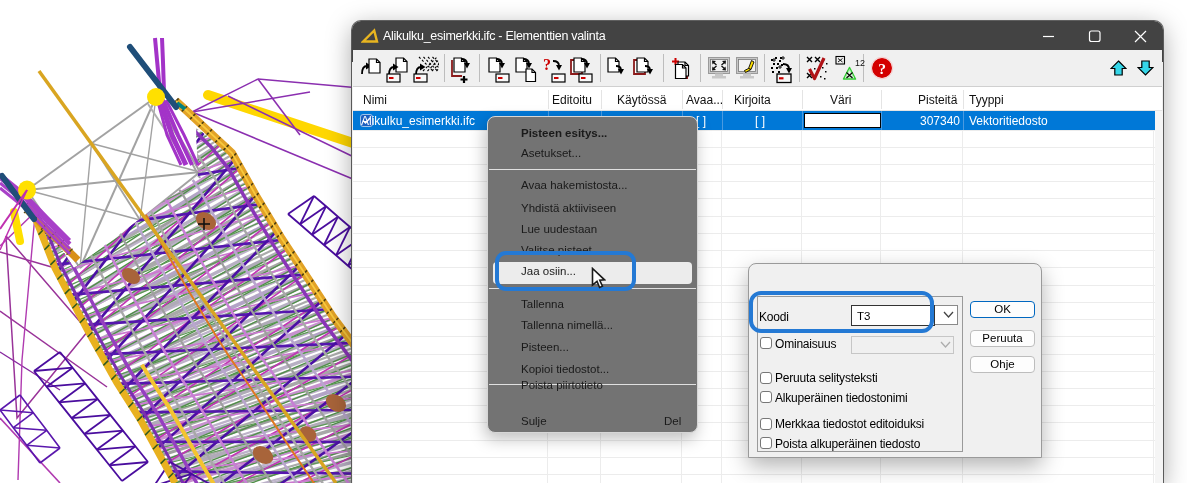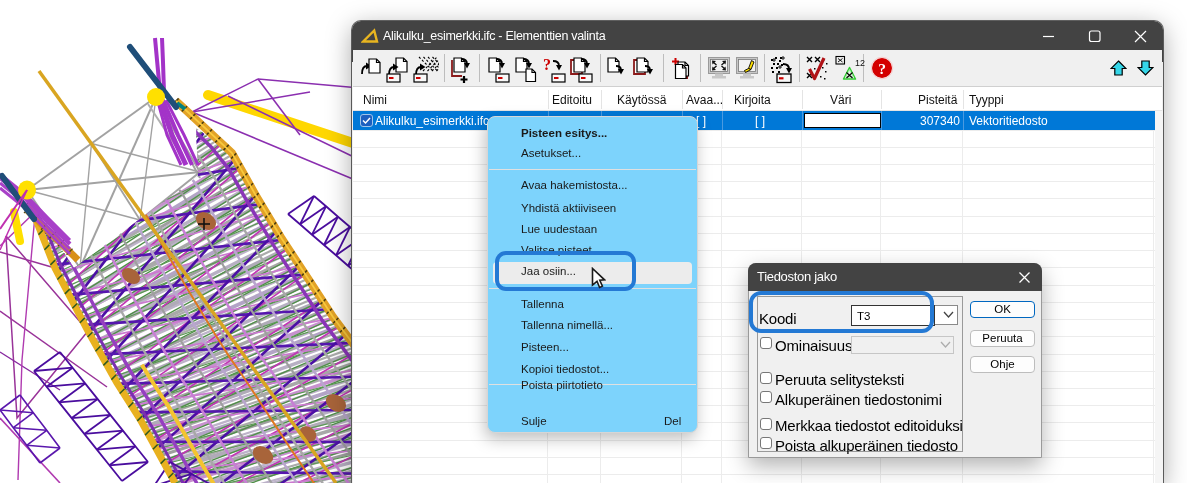--- a/index.html
+++ b/index.html
@@ -15,30 +15,30 @@
 .ticon{position:absolute;top:5px}
 #hdr{position:absolute;left:1px;top:65px;width:809px;height:25px;background:#fff;border-top:1px solid #d0d0d0;border-bottom:1px solid #e4e4e4;font-size:12px;color:#111}
 .hcell{position:absolute;top:6px;white-space:nowrap}
 .hsep{position:absolute;top:3px;width:1px;height:19px;background:#e4e4e4}
 #grid{position:absolute;left:1px;top:90px;width:802px;height:372px;background:#fff}
 .vline{position:absolute;top:0;width:1px;height:100%;background:#ececec}
 #selrow{position:absolute;left:1px;top:90px;width:802px;height:18.5px;background:#0078d7;color:#fff;font-size:12px}
 #redge{position:absolute;right:0;top:90px;width:8px;height:372px;background:#f5f5f5}
 #rowseps{position:absolute;left:1px;top:90px;width:802px;height:18.5px}
 .rsep{position:absolute;top:0;width:1px;height:100%;background:#4a9ae0}
-#menu{position:absolute;left:487px;top:116px;width:211px;height:317px;background:#7dd3fc;border:1px solid #d6d6d6;
+#menu{position:absolute;left:487px;top:116px;width:211px;height:317px;background:#737373;border:1px solid #d6d6d6;
  border-radius:8px;box-shadow:-2px 6px 16px rgba(0,0,0,.25);font-size:11.5px;color:#1a1a1a}
 .mi{position:absolute;left:33px;white-space:nowrap}
 .msep{position:absolute;left:1px;right:1px;height:1px;background:#e0e0e0}
 #mhov{position:absolute;left:5px;right:5px;height:22px;background:#ececec;border-radius:4px}
 .ann{position:absolute;border:4px solid #2479d4;border-radius:11px}
 #dlg{position:absolute;left:748px;top:263px;width:294px;height:195px;background:#f0f0f0;border:1px solid #9a9a9a;
  box-shadow:0 8px 22px rgba(0,0,0,.3);border-radius:8px 8px 0 0}
 #dtitle{position:absolute;left:-1px;top:-1px;right:-1px;height:28px;background:#434343;border-radius:8px 8px 0 0;color:#fff}
-#dlg .lbl{position:absolute;font-size:15px;letter-spacing:-.2px;color:#000;white-space:nowrap}
+#dlg .lbl{position:absolute;font-size:12px;letter-spacing:-.2px;color:#000;white-space:nowrap}
 .cb{position:absolute;width:12px;height:12px;border:1.4px solid #777;border-radius:3px;background:#fff}
 .btn{position:absolute;left:221px;width:65px;height:17px;background:#fdfdfd;border:1px solid #bdbdbd;border-radius:4px;
  font-size:11.5px;color:#000;text-align:center;line-height:14.5px}
 </style></head><body>
 <div id="stage">
 <svg width="370" height="483" viewBox="0 0 370 483" style="position:absolute;left:0;top:0">
 <defs>
         <clipPath id="meshq">
           <polygon points="196,128 232,153 255,194 282,239 309,280 333,317 360,353 480,483 172,483 138,419 115,383 86,331 53,268 27,196 74,268 198,176"></polygon>
         </clipPath>
@@ -676,21 +676,21 @@
           <div style="position:absolute;left:0;top:328.6px;width:802px;height:1px;background:#ececec"></div>
           <div style="position:absolute;left:0;top:345.9px;width:802px;height:1px;background:#ececec"></div>
           <div style="position:absolute;left:0;top:363.1px;width:802px;height:1px;background:#ececec"></div>
         </div>
  </div>
  <div id="selrow">
   <svg style="position:absolute;left:7px;top:3px" width="13" height="13" viewBox="0 0 13 13">
           <rect x="0.5" y="0.5" width="12" height="12" rx="2.5" fill="#1d5fbf" stroke="#9fc4ea" stroke-width="1"></rect>
           <path d="M3 6.5 L5.5 9 L10 4" fill="none" stroke="#fff" stroke-width="1.5"></path>
         </svg>
-  <div style="position:absolute;left:22px;top:3px;white-space:nowrap">Alikulku_esimerkki.ifc</div>
+  <div style="position:absolute;left:8px;top:3px;white-space:nowrap">Alikulku_esimerkki.ifc</div>
   <div style="position:absolute;left:343px;top:3px">[ ]</div>
   <div style="position:absolute;left:402px;top:3px">[ ]</div>
   <div style="position:absolute;left:451px;top:1.5px;width:77px;height:15px;background:#fff;border:1.5px solid #000"></div>
   <div style="position:absolute;left:567px;top:3px;width:36px;text-align:right">307340</div>
   <div style="position:absolute;left:616px;top:3px">Vektoritiedosto</div>
  </div>
  <div id="rowseps">
   <div class="rsep" style="left:195px"></div>
         <div class="rsep" style="left:248px"></div>
   <div class="rsep" style="left:329px"></div>
@@ -719,26 +719,20 @@
  <div class="msep" style="top:267px"></div>
  <div class="mi" style="top:262px">Poista piirtotieto</div>
  <div class="mi" style="top:298px">Sulje</div>
  <div class="mi" style="left:176px;top:298px">Del</div>
 </div>
 <div class="ann" style="left:495px;top:251px;width:141px;height:40px;border-width:4.5px"></div>
 <svg style="position:absolute;left:591px;top:267px" width="15" height="23" viewBox="0 0 15 23">
       <path d="M1.5 1.5 L1.5 18 L6 14.3 L8.6 20.5 L11.4 19.2 L8.8 13.2 L13.5 12.8 Z" fill="#fff" stroke="#1a1a1a" stroke-width="1.6"></path>
     </svg>
 <div id="dlg">
- <div id="dtitle">
-  <div style="position:absolute;left:9px;top:6px;font-size:13px;letter-spacing:-.3px">Tiedoston jako</div>
-  <svg style="position:absolute;right:11px;top:8px" width="13" height="13" viewBox="0 0 13 13">
-          <path d="M1.5 1.5 L11.5 11.5 M11.5 1.5 L1.5 11.5" stroke="#fff" stroke-width="1.3"></path>
-        </svg>
- </div>
  <div style="position:absolute;left:8px;top:32px;width:206px;height:156px;border:1px solid #9a9a9a"></div>
  <div class="lbl" style="left:10px;top:46px">Koodi</div>
  <div style="position:absolute;left:102px;top:41px;width:107px;height:20px;background:#fff;border:1px solid #8a8a8a"></div>
  <div style="position:absolute;left:102px;top:40.5px;width:84px;height:21px;background:#fff;border:1.5px solid #333;font-size:11.5px;padding:4px 0 0 5px">T3</div>
  <svg style="position:absolute;left:194px;top:47px" width="11" height="8" viewBox="0 0 11 8">
         <path d="M1 1 L5.5 6 L10 1" fill="none" stroke="#444" stroke-width="1.3"></path>
       </svg>
  <div class="cb" style="left:11px;top:73px"></div>
  <div class="lbl" style="left:26px;top:72.5px">Ominaisuus</div>
  <div style="position:absolute;left:102px;top:72px;width:103px;height:17.5px;background:#f0f0f0;border:1px solid #c6c6c6"></div>

